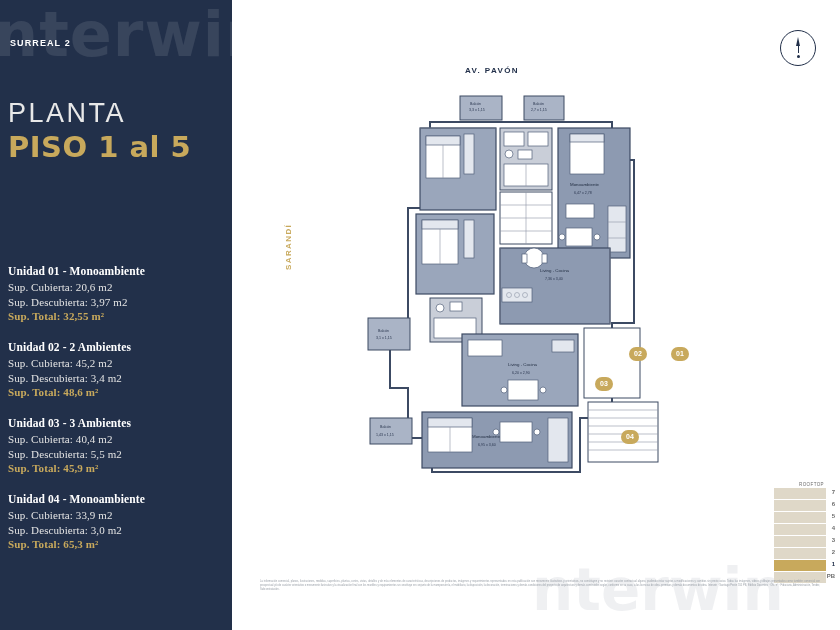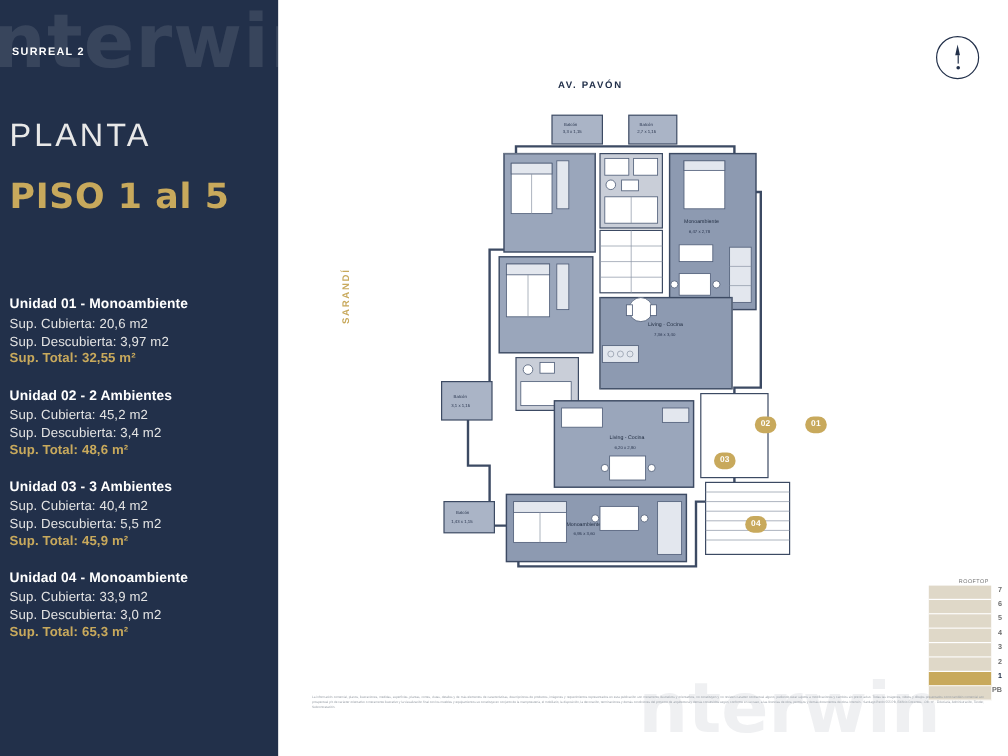--- a/index.html
+++ b/index.html
@@ -57,33 +57,34 @@
     top: 98px;
     font-size: 27px;
     letter-spacing: 2.5px;
     font-weight: 400;
     color: #e8e8e8;
     font-family: Liberation Sans, sans-serif;
   }
   .piso {
     position: absolute;
     left: 8px;
-    top: 146px;
+    top: 130px;
     font-size: 29px;
     letter-spacing: 0.5px;
     font-weight: 700;
     color: #c8a95c;
     font-family: "DejaVu Sans", sans-serif;
   }
 
   .units {
     position: absolute;
     left: 8px;
-    top: 248px;
+    top: 265px;
     width: 216px;
+    font-family: Liberation Serif, serif;
   }
   .unit {
     margin-bottom: 19px;
   }
   .unit-title {
     font-size: 11.5px;
     font-weight: 700;
     color: #ffffff;
     margin-bottom: 3px;
     letter-spacing: 0.1px;

